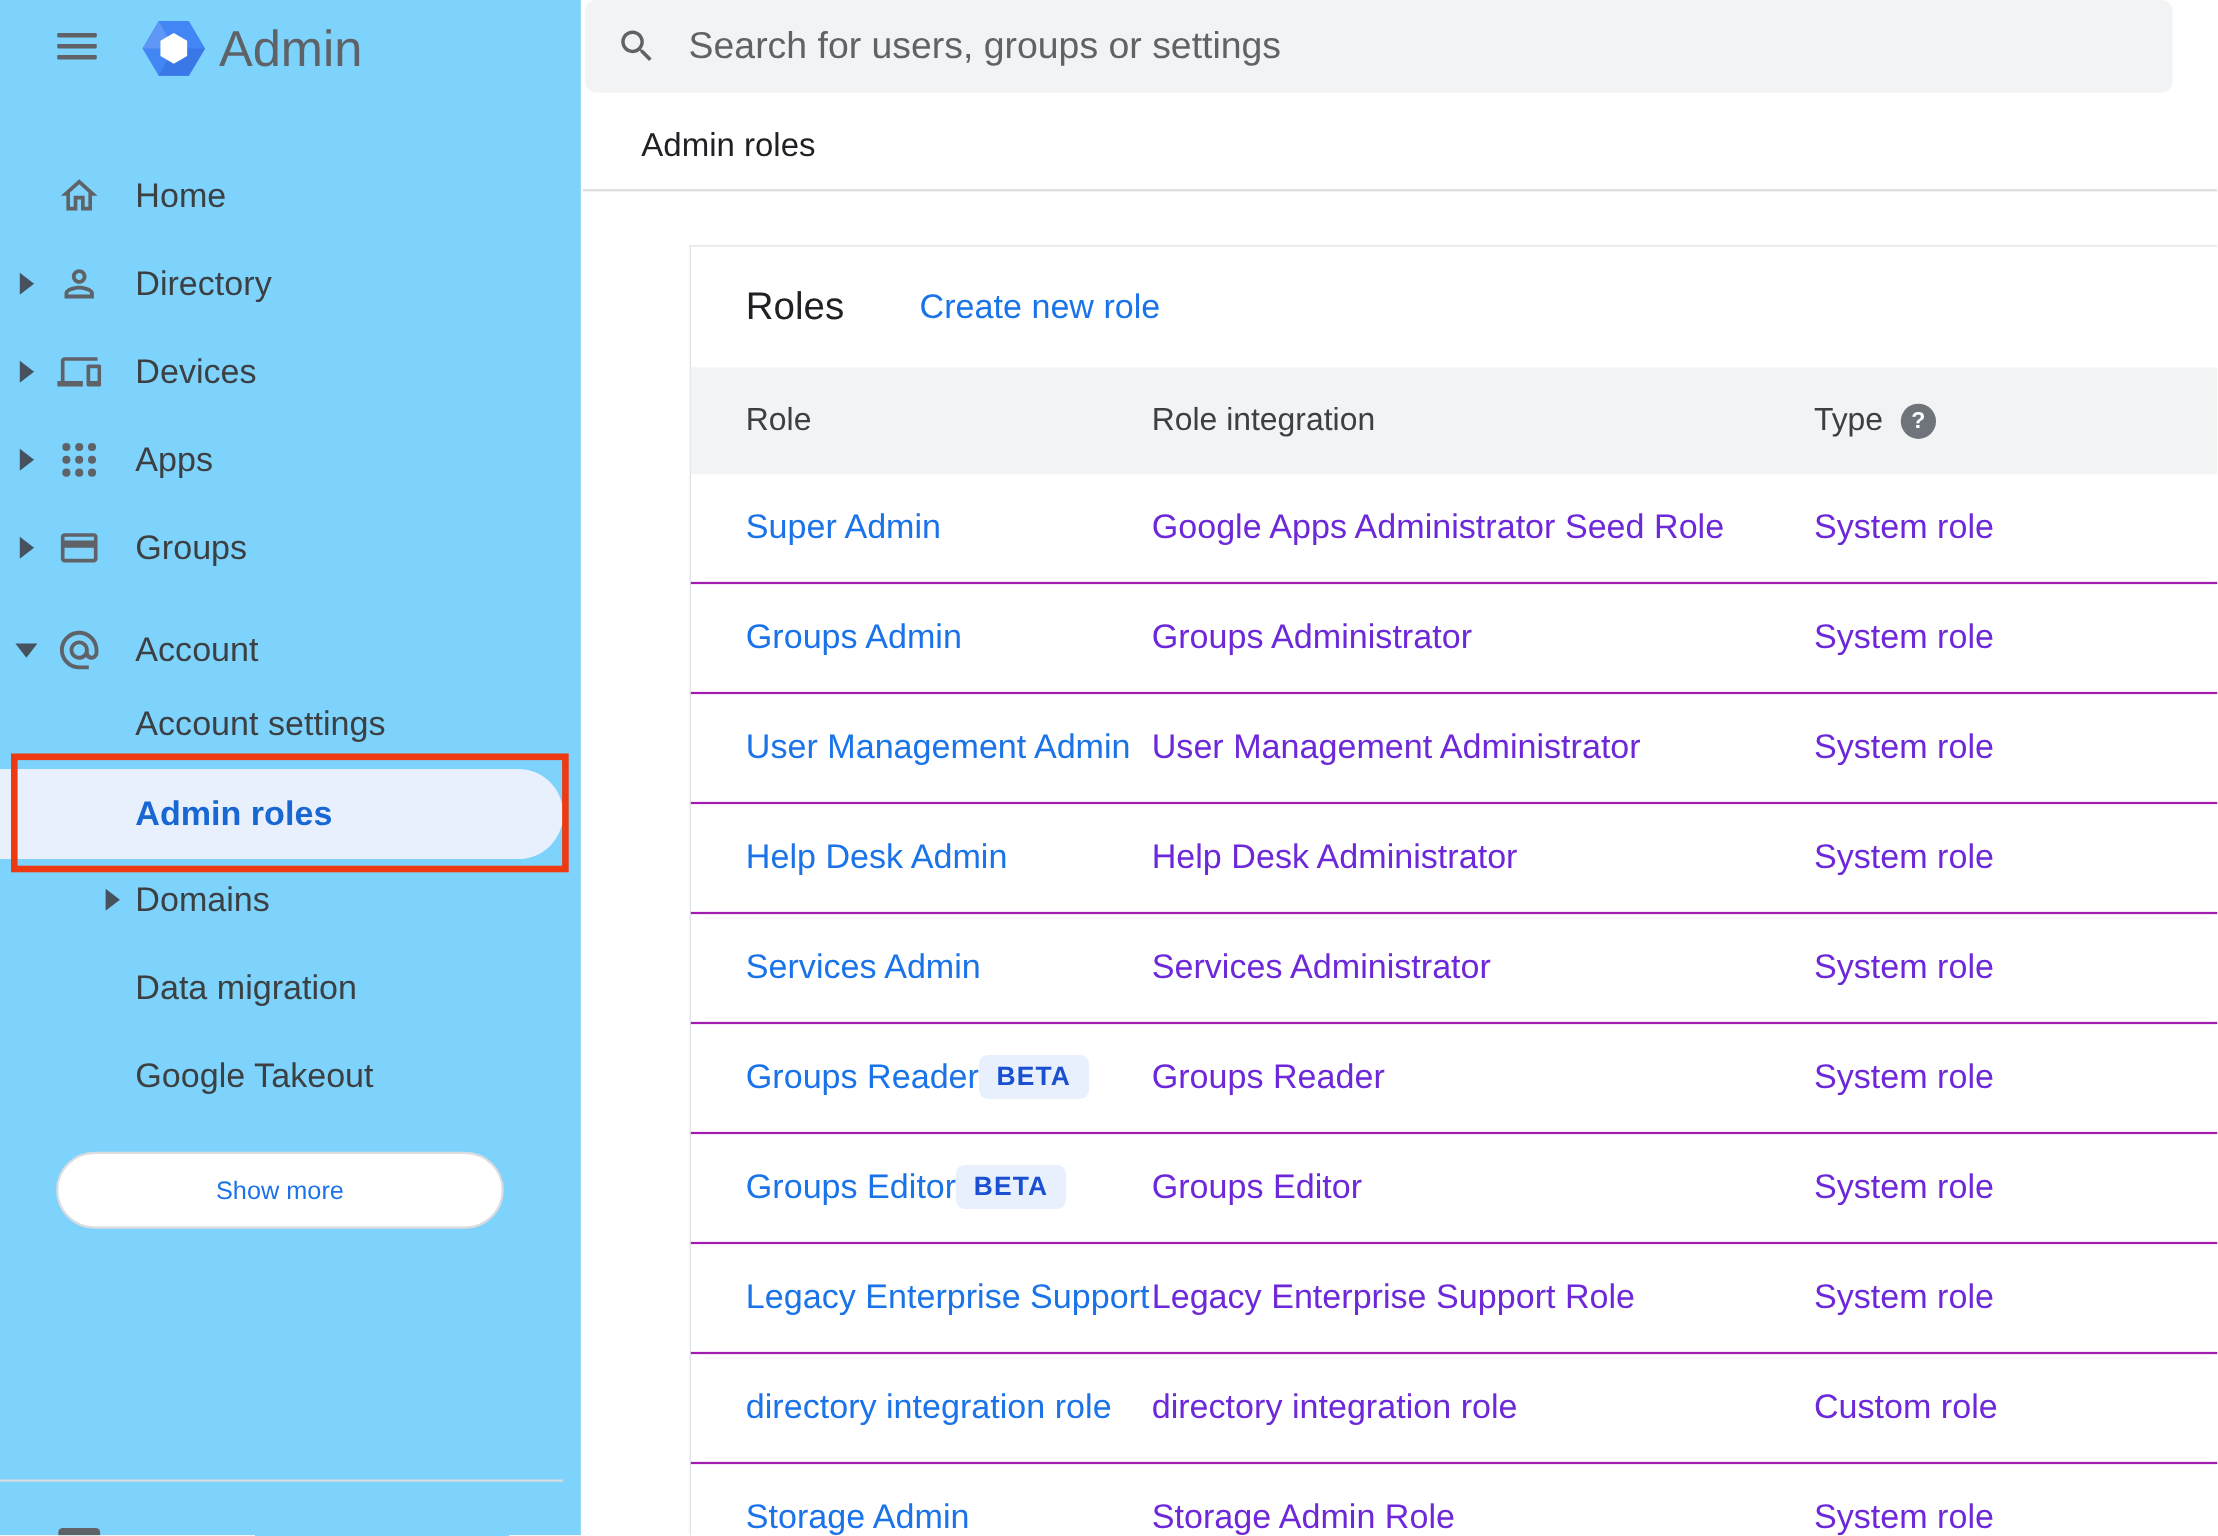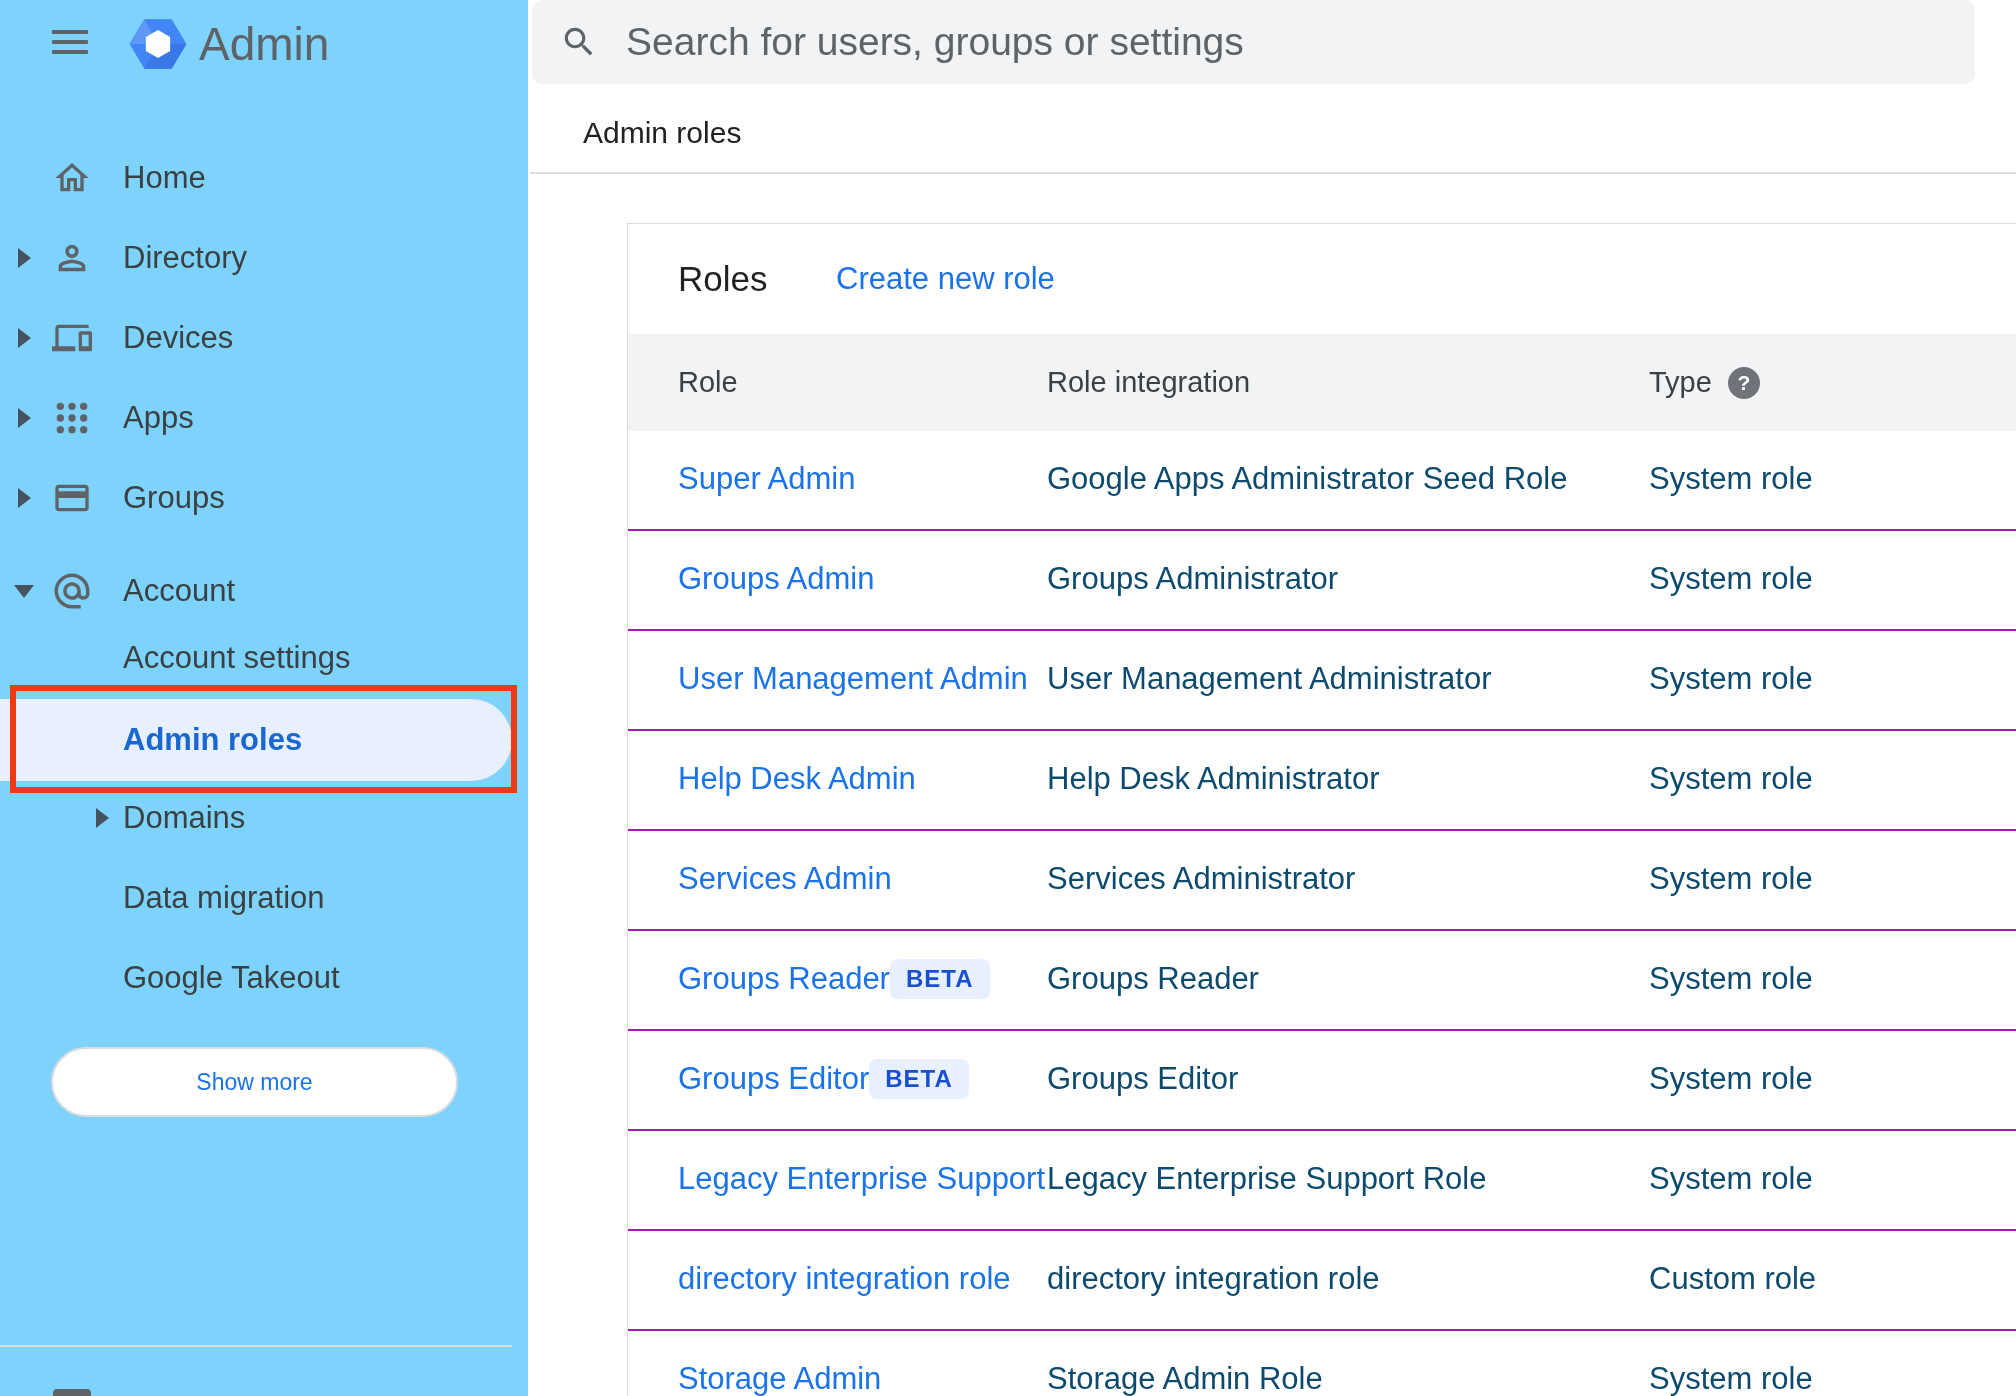--- a/index.html
+++ b/index.html
@@ -30,41 +30,41 @@
   #show-more{left:51px;top:1047px;width:407px;height:70px;border:2px solid #dadce0;border-radius:37px;
              box-sizing:border-box;display:flex;align-items:center;justify-content:center;
              font-size:23px;font-weight:500;color:#1a73e8;background:#fff;cursor:pointer;}
   #sidebar-divider{left:0;top:1345px;width:512px;height:2px;background:#dadce0;}
   #partial-icon{left:53px;top:1389px;width:38px;height:7px;background:#5f6368;border-radius:4px 4px 0 0;}
 
   
   #searchbar{left:532px;top:0;width:1443px;height:84px;background:#f1f3f4;border-radius:10px;
              display:flex;align-items:center;cursor:text;}
   #searchbar svg{margin-left:28px;}
-  #search-placeholder{margin-left:28px;font-size:39px;color:#5f6368;}
+  #search-placeholder{margin-left:28px;font-size:34px;color:#5f6368;}
   #breadcrumb{left:583px;top:110px;height:46px;line-height:46px;font-size:30px;font-weight:500;color:#202124;}
   #content-divider{left:530px;top:172px;width:1486px;height:2px;background:#dadce0;}
 
   
   #card{left:627px;top:223px;width:1389px;height:1200px;background:#fff;
         border-left:1px solid #dadce0;border-top:1px solid #dadce0;box-sizing:border-box;}
   #card-header{position:relative;height:110px;display:flex;align-items:center;}
   #roles-title{position:absolute;left:50px;font-size:35px;font-weight:500;color:#202124;}
   #create-role{position:absolute;left:208px;font-size:31px;font-weight:500;color:#1a73e8;cursor:pointer;}
 
   #thead{position:relative;height:97px;background:#f1f3f4;}
   .hcell{position:absolute;top:0;height:97px;display:flex;align-items:center;font-size:29px;color:#3c4043;}
   .c-role{left:50px;} .c-desc{left:419px;} .c-type{left:1021px;}
   #help-icon{width:32px;height:32px;border-radius:50%;background:#6f747a;color:#fff;font-size:21px;font-weight:bold;
              display:flex;align-items:center;justify-content:center;margin-left:16px;cursor:pointer;}
 
   .trow{position:relative;height:98px;border-bottom:2px solid #a21caf;}
   .tcell{position:absolute;top:0;height:96px;display:flex;align-items:center;font-size:31px;}
   .role-link{color:#1a73e8;cursor:pointer;white-space:nowrap;}
-  .desc-cell,.type-cell{color:#0c4a6e;white-space:nowrap;text-align:right;}
+  .desc-cell,.type-cell{color:#6d28d9;white-space:nowrap;text-align:right;}
   .beta-badge{background:#e8f0fe;color:#1a4fd0;font-size:24px;font-weight:bold;
               padding:6px 16px;border-radius:8px;letter-spacing:1px;}
 </style>
 </head>
 <body>
 
 <div id="screen">
 
   <div id="sidebar" class="abs">
 

